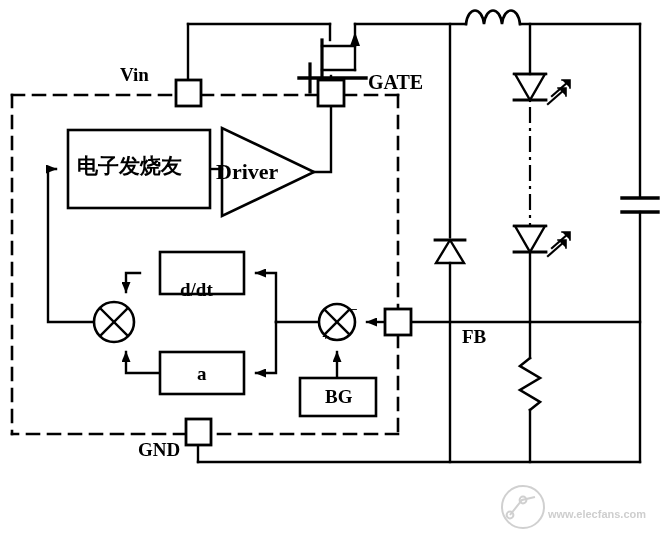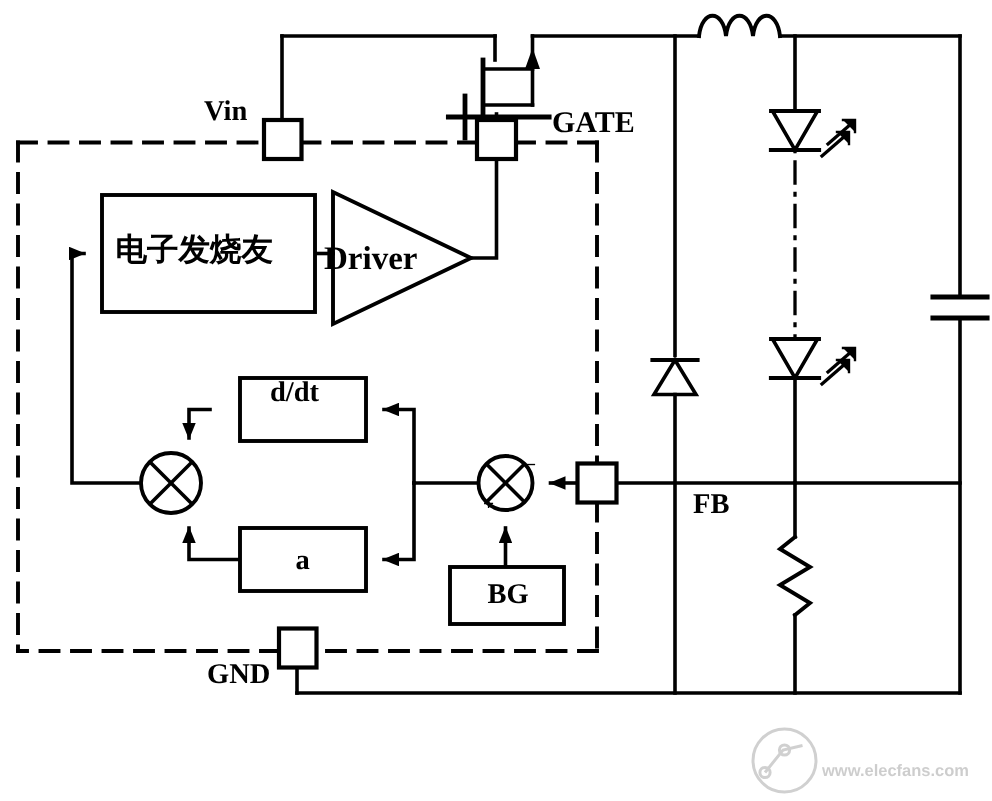--- a/index.html
+++ b/index.html
@@ -231,33 +231,33 @@
       <rect x="160" y="252" width="84" height="42" fill="#fff" stroke="#000" stroke-width="2.6"></rect>
       <rect x="160" y="352" width="84" height="42" fill="#fff" stroke="#000" stroke-width="2.6"></rect>
       <rect x="300" y="378" width="76" height="38" fill="#fff" stroke="#000" stroke-width="2.6"></rect>
 
     </g>
 
     <text x="350" y="314" font-family="Liberation Serif, serif" font-size="13" font-weight="bold" fill="#000">−</text>
     <text x="322" y="340" font-family="Liberation Serif, serif" font-size="13" font-weight="bold" fill="#000">+</text>
   </svg>
 
-  <div class="lbl" style="left:136px; top:65px; font-size:19px;">Vin</div>
+  <div class="lbl" style="left:120px; top:65px; font-size:19px;">Vin</div>
 
   <div class="lbl" style="left:368px; top:72px; font-size:20px;">GATE</div>
 
   <div class="lbl" style="left:414px; top:327px; font-size:19px;margin-left:48px;">FB</div>
 
   <div class="lbl" style="left:138px; top:440px; font-size:19px;">GND</div>
 
   <div class="lbl lbl-cjk" style="left:77px; top:156px; font-size:21px;">电子发烧友</div>
 
   <div class="lbl" style="left:216px; top:161px; font-size:22px;">Driver</div>
 
-  <div class="lbl" style="left:180px; top:252px; font-size:19px;">d/dt</div>
+  <div class="lbl" style="left:180px; top:280px; font-size:19px;">d/dt</div>
 
   <div class="lbl" style="left:197px; top:364px; font-size:19px;">a</div>
 
   <div class="lbl" style="left:325px; top:387px; font-size:19px;font-family:Liberation Serif, serif;">BG</div>
 
   <div id="wm">
     <svg width="46" height="46" viewBox="0 0 46 46">
       <circle cx="23" cy="23" r="21" fill="none" stroke="#909090" stroke-width="2"></circle>
       <path d="M10,31 L22,16 L35,13" fill="none" stroke="#909090" stroke-width="2"></path>
       <circle cx="10" cy="31" r="3.4" fill="none" stroke="#909090" stroke-width="2"></circle>

